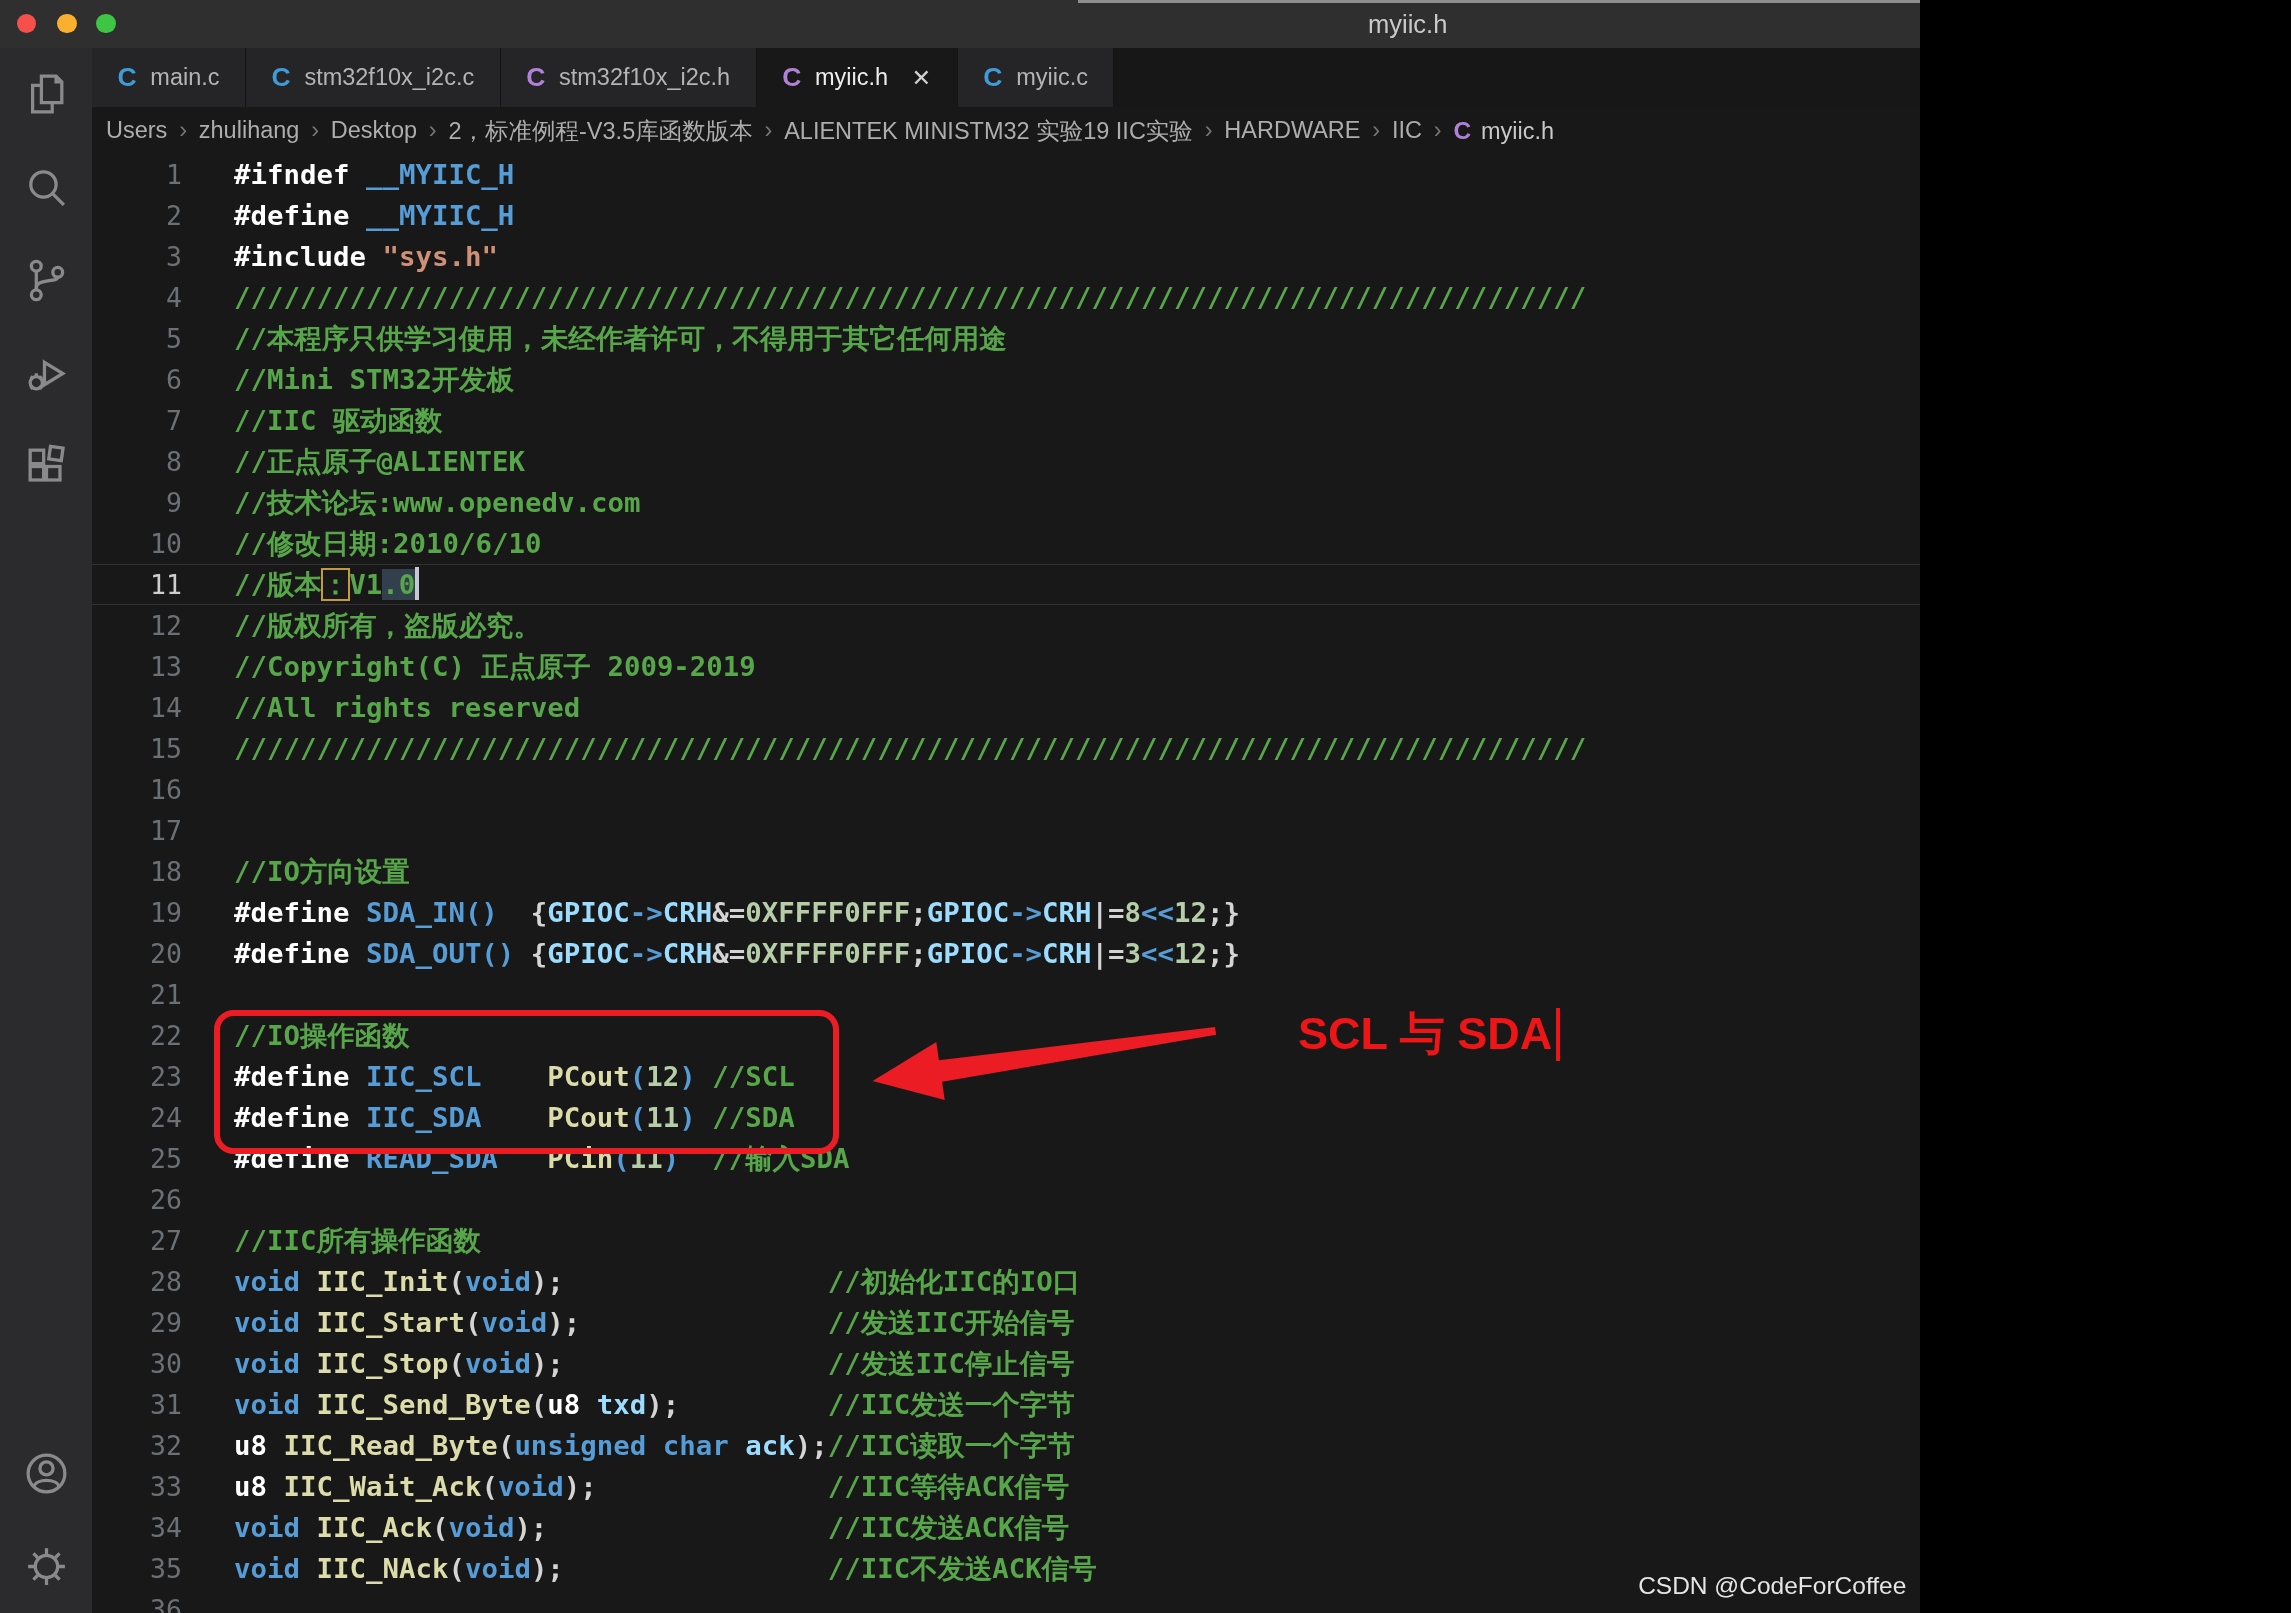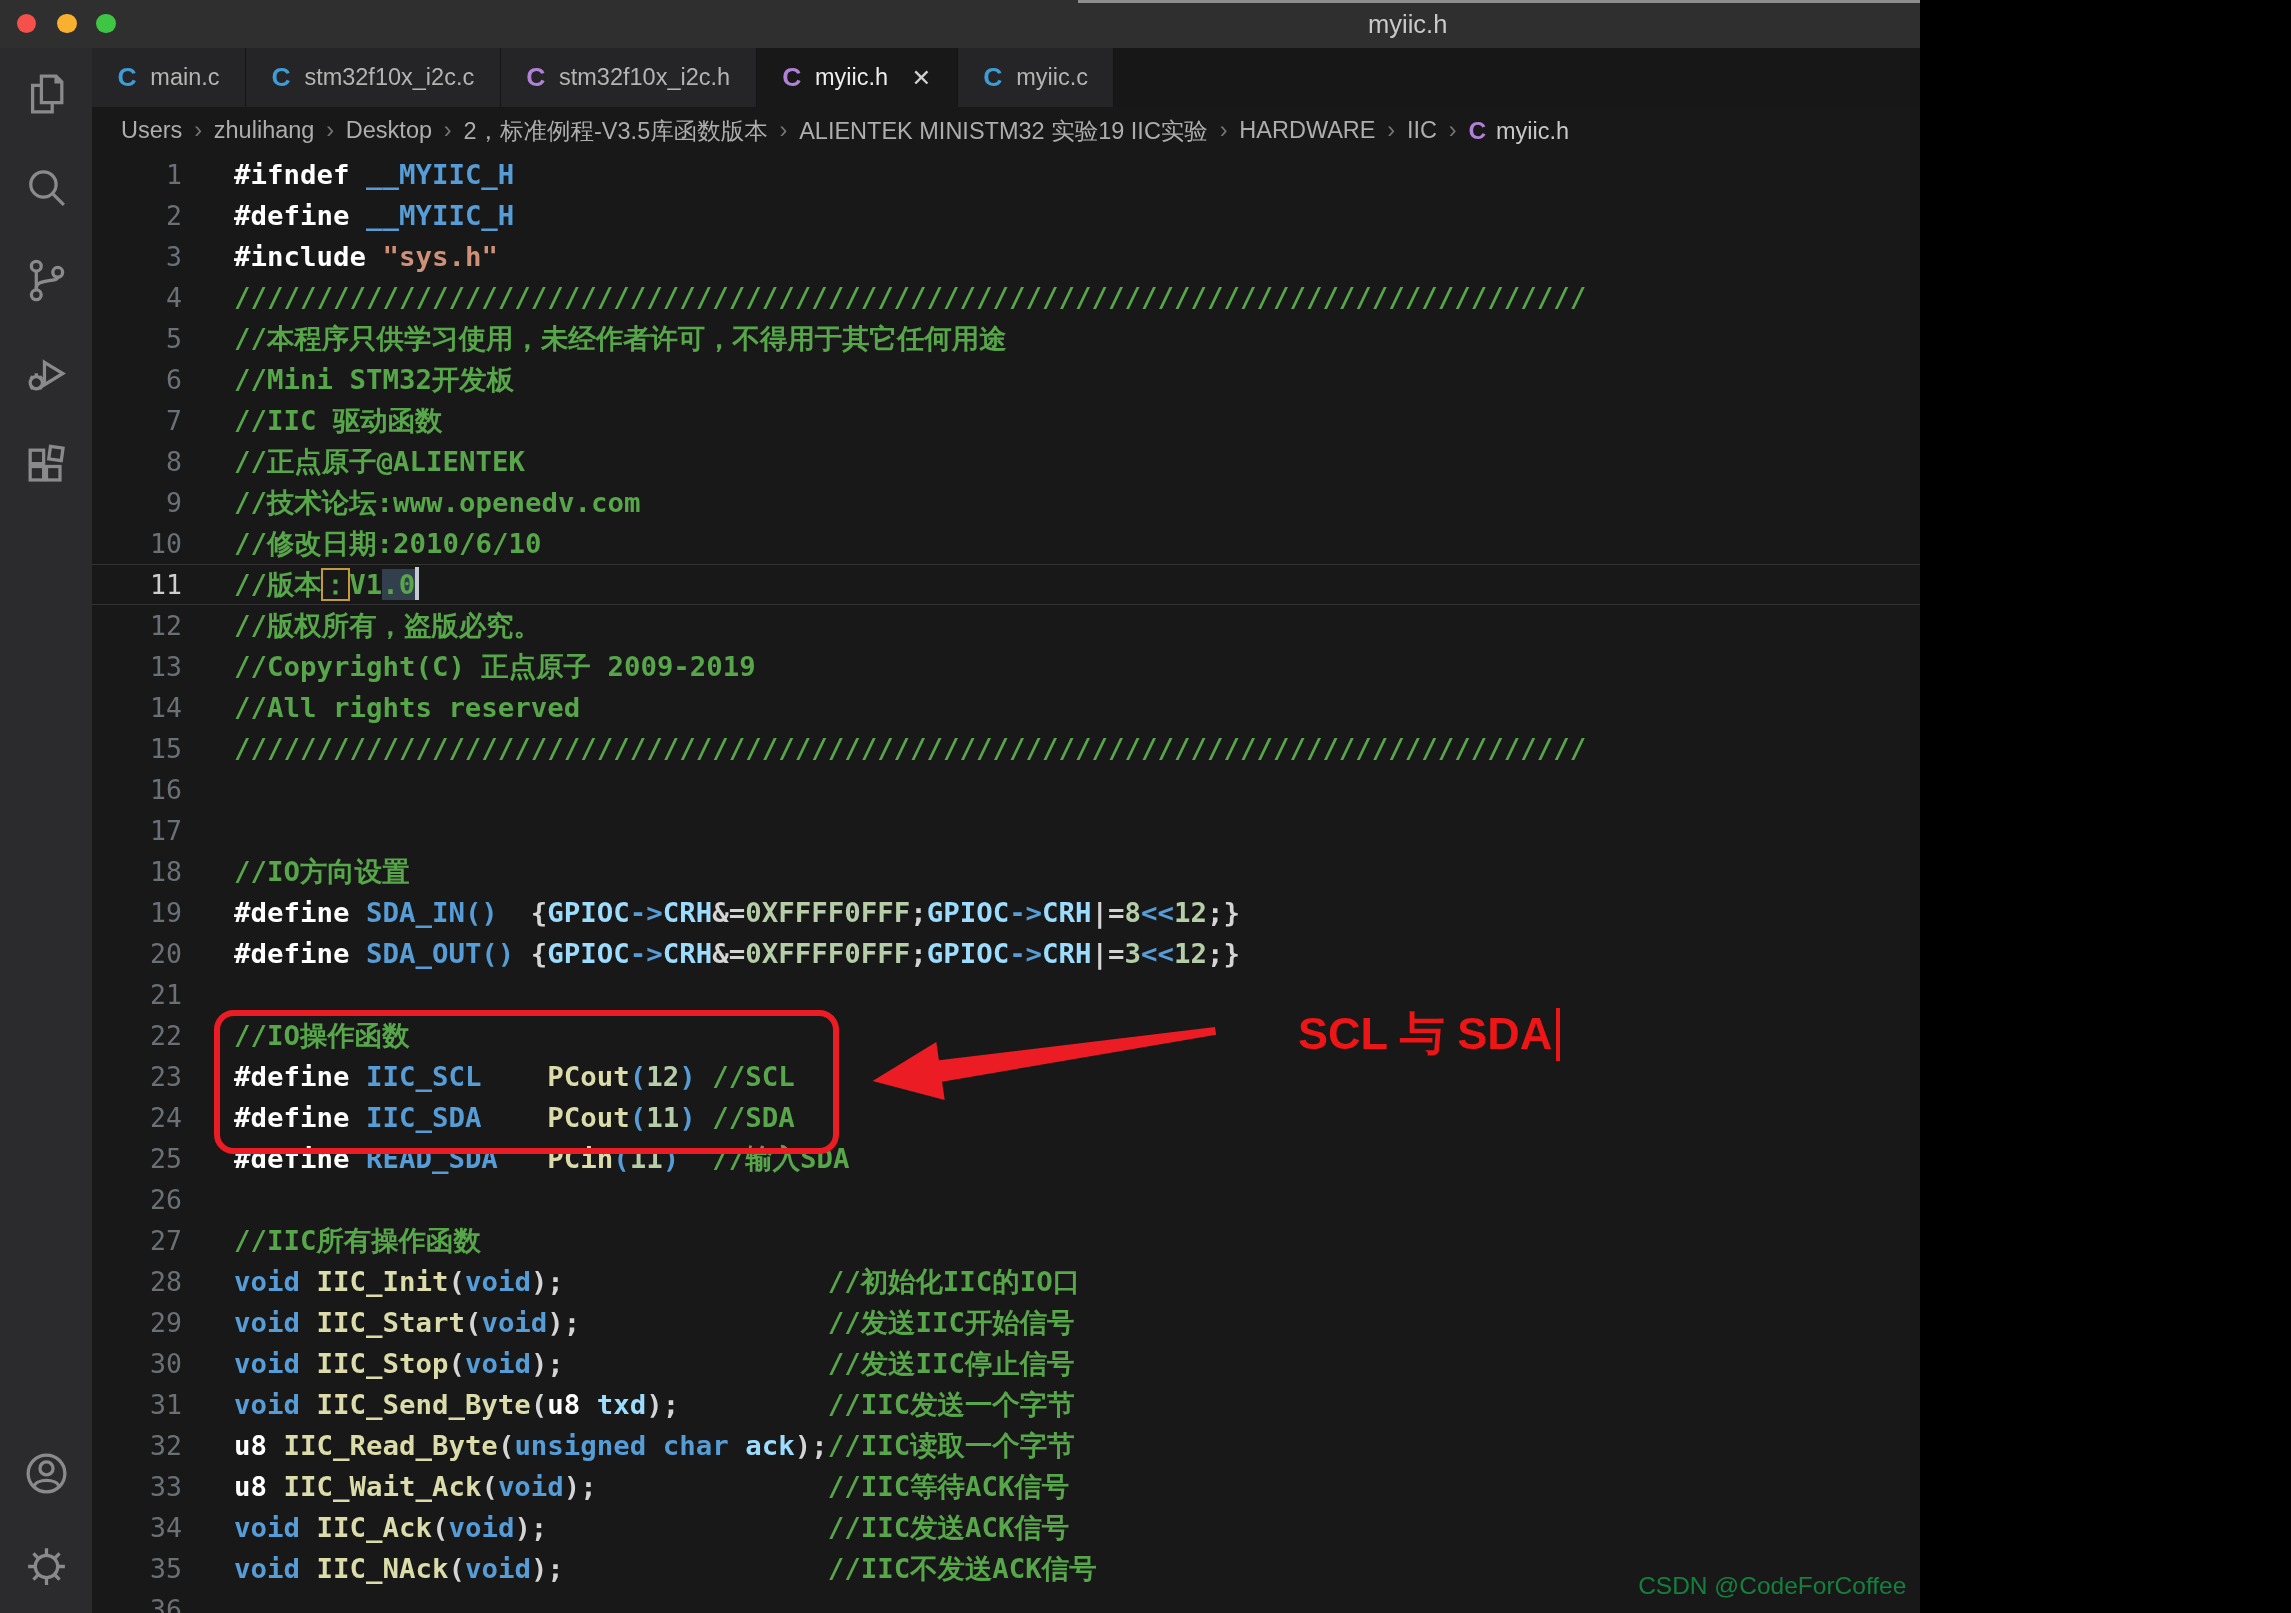--- a/index.html
+++ b/index.html
@@ -21,21 +21,21 @@
   .ab-spacer{flex:1;}
   
   .editor-area{position:absolute;left:92px;top:48px;width:2199px;height:1565px;background:#181818;}
   .tabbar{height:59px;background:#171717;display:flex;align-items:stretch;}
   .tab{display:flex;align-items:center;padding:0 25.5px;font-size:23.5px;color:#b4b4b4;
        background:#252527;border-right:1px solid #141414;white-space:nowrap;}
   .tab.active{background:#181818;color:#ededed;}
   .tab .cicon{font-weight:bold;font-size:26.5px;margin-right:13.7px;}
   .tab .close{margin-left:23.5px;font-size:23.5px;color:#d0d0d0;}
   .breadcrumb{height:47px;display:flex;align-items:center;font-size:23.5px;color:#adadad;
-              padding-left:29px;background:#181818;white-space:nowrap;}
+              padding-left:14px;background:#181818;white-space:nowrap;}
   .crumb-sep{color:#767676;margin:0 11.8px;font-size:23.5px;}
   .crumb-file .cicon{font-weight:bold;font-size:24.5px;margin-right:9.8px;}
   
   .code{position:absolute;left:0;top:106px;width:2199px;height:1459px;overflow:hidden;
         font-family:"DejaVu Sans Mono",monospace;font-weight:700;font-size:27.4px;}
   .code-row{display:flex;height:41px;line-height:41px;}
   .code-row.current{box-shadow:inset 0 1px 0 #323232, inset 0 -1px 0 #323232;}
   .ln{flex:0 0 90px;text-align:right;color:#6b7075;font-weight:400;font-size:26.5px;}
   .code-row.current .ln{color:#cdcdcd;}
   .code-text{padding-left:52px;white-space:pre;color:#d4d4d4;}
@@ -45,21 +45,21 @@
   .boxed{outline:2.9px solid #C49A3A;outline-offset:-1px;}
   .sel{background:#32404e;}
   .caret{display:inline-block;width:3.9px;height:33px;background:#c6cad0;vertical-align:-5.9px;}
   
   .anno-box{position:absolute;left:214px;top:1010px;width:613px;height:132px;
             border:6.9px solid #EC1C24;border-radius:19.6px;pointer-events:none;}
   .anno-svg{position:absolute;left:0;top:0;pointer-events:none;}
   .anno-label{position:absolute;left:1298px;top:1004px;font-size:45px;font-weight:bold;
               color:#ED1515;white-space:nowrap;display:flex;align-items:center;}
   .anno-caret{display:inline-block;width:3.9px;height:53px;background:#ED1515;margin-left:3.9px;}
-  .watermark{position:absolute;right:13.7px;top:1572px;font-size:24.5px;color:#15803d;}
+  .watermark{position:absolute;right:13.7px;top:1572px;font-size:24.5px;color:#e5e5e5;}
 </style>
 </head>
 <body>
 
 <div class="window">
 
   <div class="titlebar">
     <span class="traffic t-red"></span>
     <span class="traffic t-yellow"></span>
     <span class="traffic t-green"></span>

